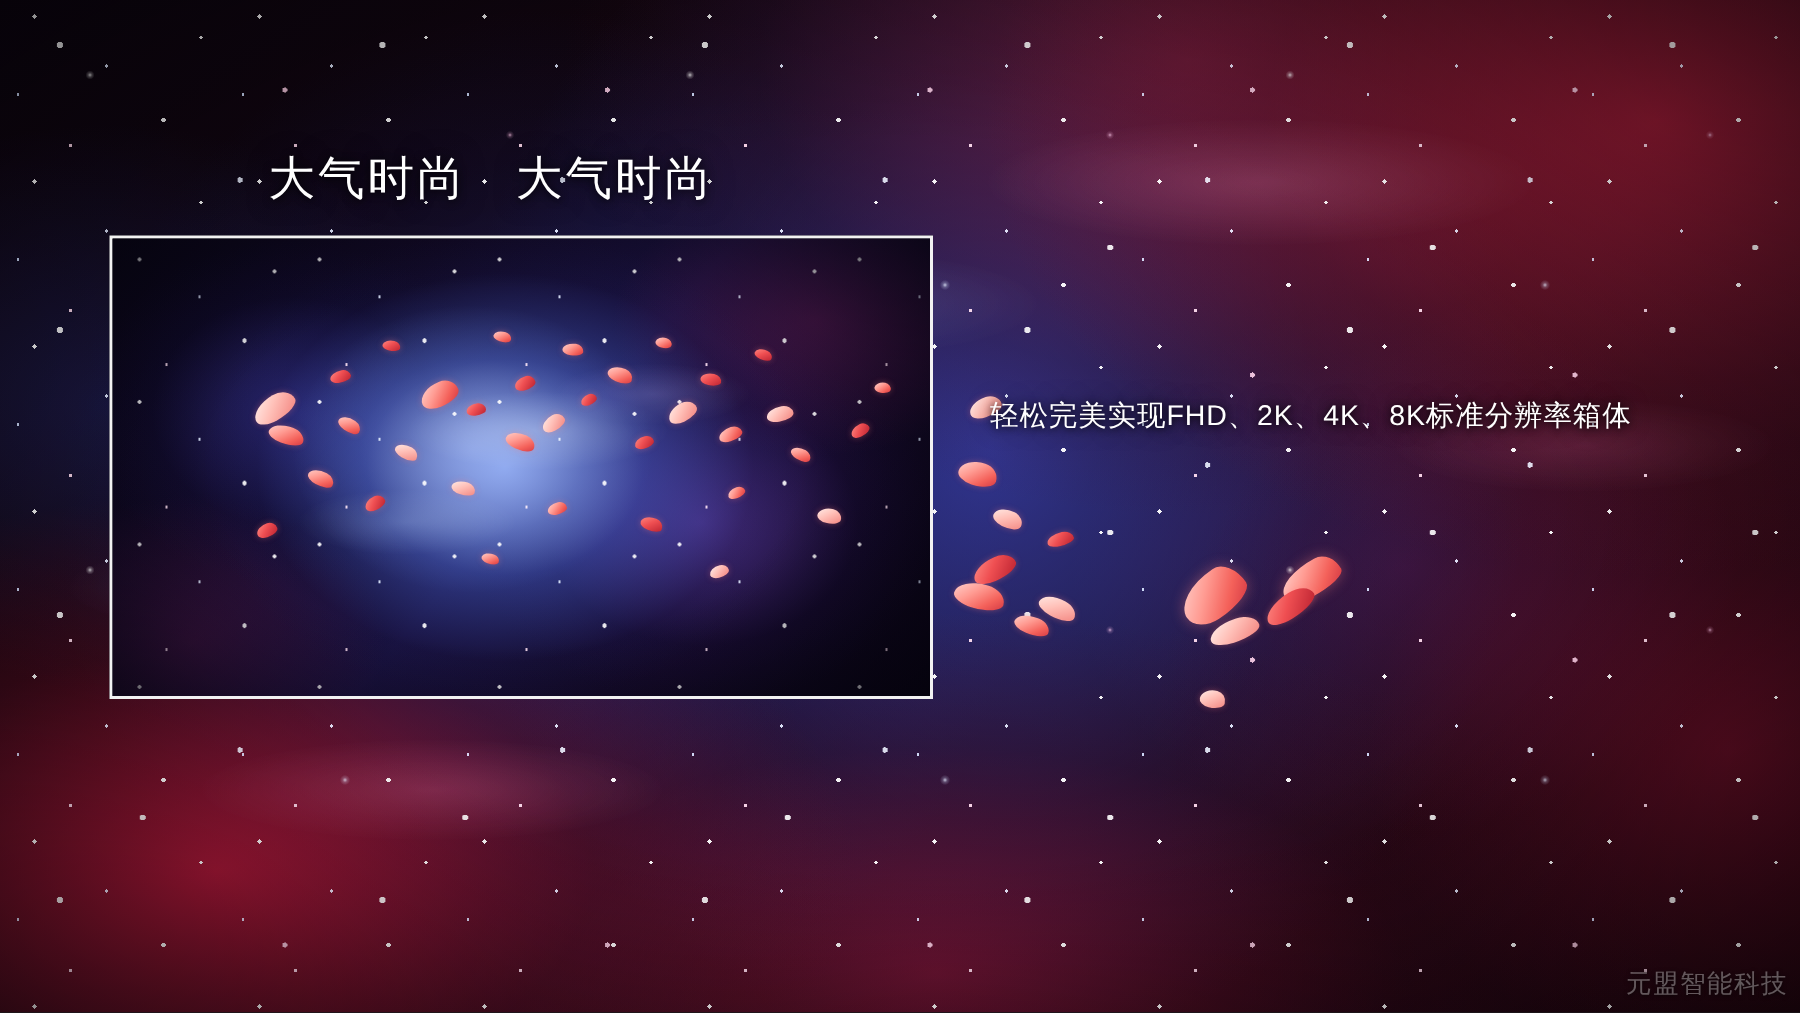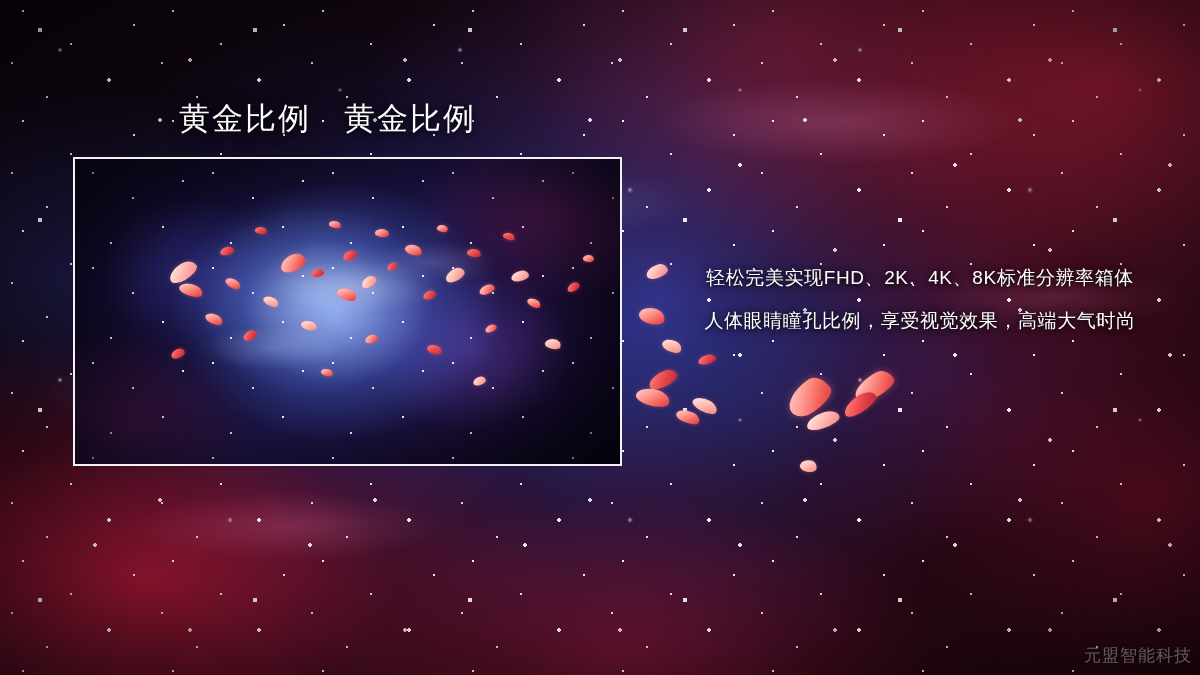--- a/index.html
+++ b/index.html
@@ -163,21 +163,20 @@
     top: 256px;
     width: 520px;
   }
   .body-line {
     font-size: 19px;
     line-height: 43px;
     color: #ffffff;
     white-space: nowrap;
     letter-spacing: 0.6px;
     text-shadow: 0 1px 5px rgba(0,0,0,0.9), 0 0 14px rgba(0,0,0,0.7);
-    text-align: center;
   }
   #watermark {
     position: absolute;
     right: 8px;
     bottom: 8px;
     font-size: 17px;
     letter-spacing: 1px;
     color: rgba(255,255,255,0.34);
     text-shadow: 0 1px 3px rgba(0,0,0,0.7);
     white-space: nowrap;
@@ -188,21 +187,21 @@
 
 <div id="slide">
 
   <div class="bg-layer" id="bg-base"></div>
   <div class="bg-layer" id="bg-wisps"></div>
   <div class="bg-layer stars" id="stars-a"></div>
   <div class="bg-layer stars" id="stars-b"></div>
   <div class="bg-layer stars" id="stars-c"></div>
   <div class="bg-layer" id="bg-vignette"></div>
 
-  <div id="headline">黄金比例　黄金比例</div>
+  <div id="headline">大气时尚　大气时尚</div>
 
   <div id="picture-frame">
     <div class="pic-layer" id="pic-nebula"></div>
     <div class="pic-layer" id="pic-glow"></div>
     <div class="pic-layer" id="pic-stars"></div>
     <div class="pic-layer" id="pic-vignette"></div>
     <div class="pic-layer" id="petals-inside-host">
         <div class="petal pale" style="left: 93px; top: 105px; width: 30px; height: 16px; transform: rotate(-30deg);"></div>
         <div class="petal" style="left: 104px; top: 125px; width: 24px; height: 12px; transform: rotate(20deg);"></div>
         <div class="petal deep" style="left: 145px; top: 88px; width: 14px; height: 8px; transform: rotate(-10deg);"></div>
@@ -252,17 +251,16 @@
       <div class="petal big" style="left: 853px; top: 375px; width: 42px; height: 22px; transform: rotate(-28deg);"></div>
       <div class="petal deep" style="left: 842px; top: 396px; width: 36px; height: 16px; transform: rotate(-32deg);"></div>
       <div class="petal pale" style="left: 800px; top: 460px; width: 17px; height: 12px; transform: rotate(14deg);"></div>
       <div class="petal pale" style="left: 646px; top: 265px; width: 22px; height: 13px; transform: rotate(-18deg);"></div>
       <div class="petal" style="left: 639px; top: 308px; width: 26px; height: 16px; transform: rotate(18deg);"></div>
       <div class="petal pale" style="left: 662px; top: 340px; width: 20px; height: 12px; transform: rotate(26deg);"></div>
     </div>
 
   <div id="body-copy">
     <div class="body-line">轻松完美实现FHD、2K、4K、8K标准分辨率箱体</div>
-    <div class="body-line">人体眼睛瞳孔比例，享受视觉效果，高端大气时尚</div>
   </div>
 
   <div id="watermark">元盟智能科技</div>
 </div>
 
 </body></html>

